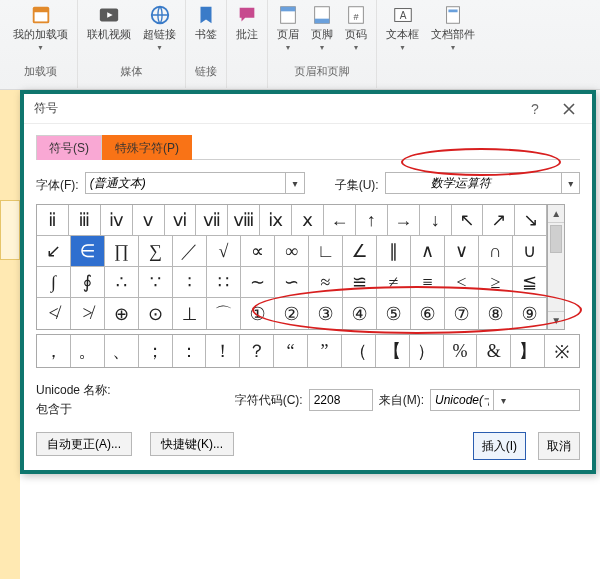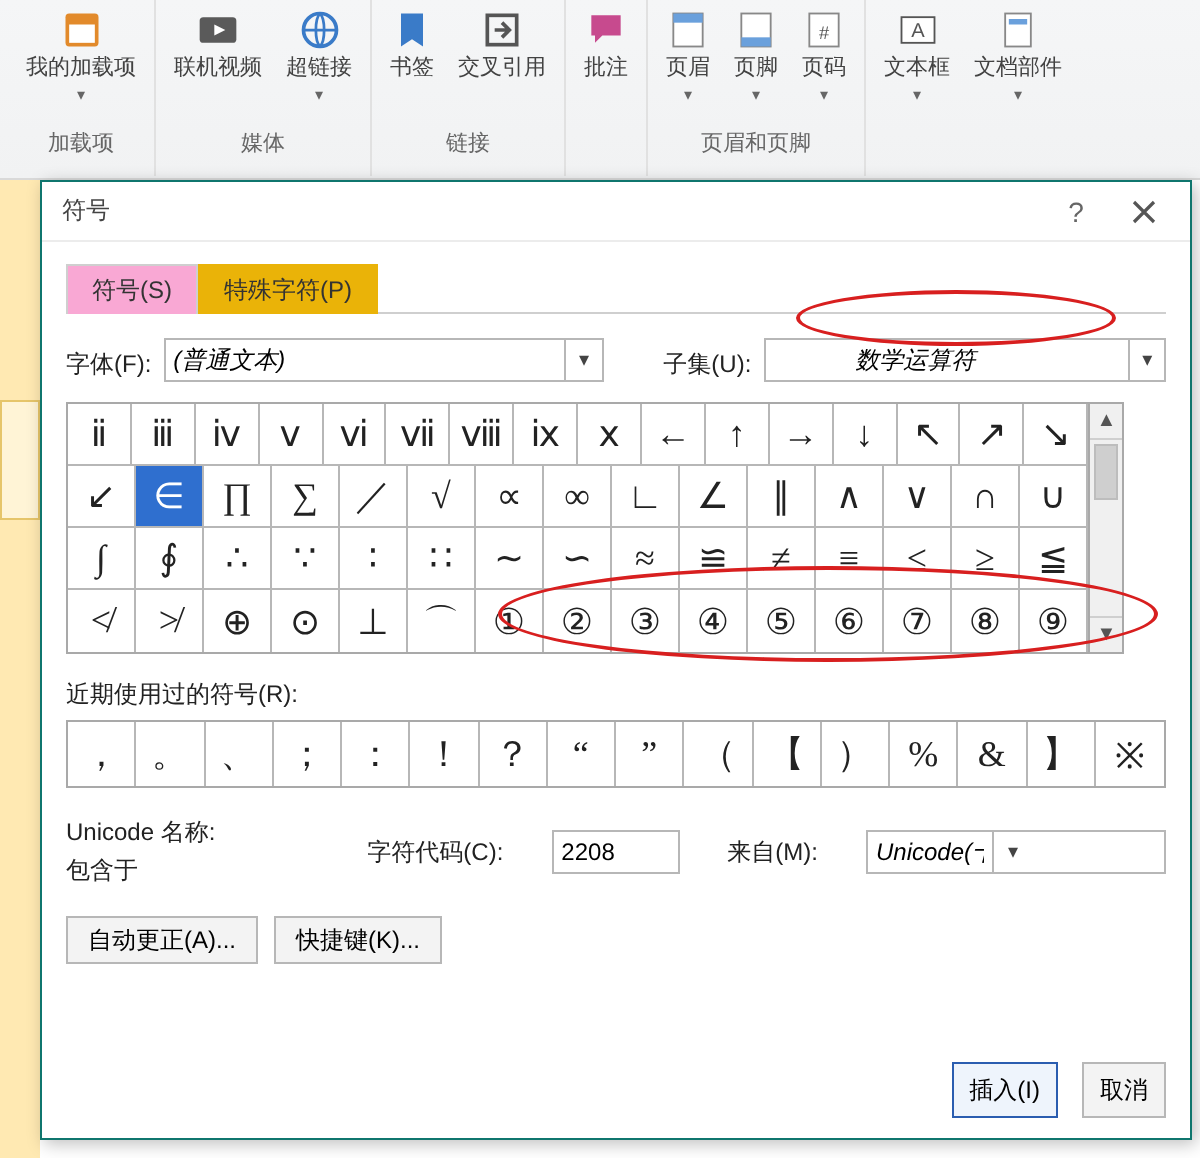--- a/index.html
+++ b/index.html
@@ -16,32 +16,32 @@
   .ribbon-group { display: flex; flex-direction: column; align-items: center; height: 88px; border-right: 1px solid #e1e1e1; padding: 2px 6px 0 6px; }
   .ribbon-group .items { display: flex; gap: 6px; height: 58px; align-items: flex-start; }
   .ribbon-group .group-label { font-size: 11px; color: #666; margin-top: 4px; }
   .ritem { display: flex; flex-direction: column; align-items: center; gap: 2px; padding: 2px 3px; cursor: default; }
   .ritem svg { width: 22px; height: 22px; }
   .ritem span { font-size: 11px; line-height: 12px; }
   .ritem .dd { font-size: 8px; color: #666; }
 
   
   .dialog {
-    position: absolute; left: 20px; top: 90px; width: 576px; height: 480px;
-    background: #ffffff; border: 1px solid #0f766e; box-shadow: 2px 2px 8px rgba(0,0,0,.25);
+    position: absolute; left: 20px; top: 90px; width: 576px; height: 384px;
+    background: #ffffff; border: 4px solid #0f766e; box-shadow: 2px 2px 8px rgba(0,0,0,.25);
     font-size: 12px; color: #222;
   }
   .dlg-titlebar { height: 30px; display: flex; align-items: center; padding: 0 6px 0 10px; background: #fff; border-bottom: 1px solid #ececec; }
   .dlg-title { flex: 1; font-size: 12px; color: #444; }
   .dlg-ctl { width: 34px; height: 26px; display: flex; align-items: center; justify-content: center; color: #666; font-size: 14px; }
   .dlg-body { padding: 10px 12px 8px 12px; }
 
   
   .tabs { display: flex; height: 26px; border-bottom: 1px solid #cfcfcf; }
-  .tab { padding: 4px 12px; font-size: 12px; border: 1px solid transparent; border-bottom: none; position: relative; top: 1px; background: #eab308; color: #333; cursor: pointer; }
+  .tab { padding: 4px 12px; font-size: 12px; border: 1px solid transparent; border-bottom: none; position: relative; top: 1px; background: #f97316; color: #333; cursor: pointer; }
   .tab.active { background: #f9a8d4; border-color: #cfcfcf; }
 
   .row { display: flex; align-items: flex-end; margin-top: 12px; gap: 6px; }
   .lbl { font-size: 12px; color: #222; }
 
   .combo { position: relative; display: flex; align-items: center; border: 1px solid #b7b7b7; background: #fff; height: 22px; }
   .combo.fw { flex: 1; padding-left: 41px; }
   .combo input { border: 0; outline: 0; font-size: 12px; padding: 0 4px; width: 100%; background: transparent; font-style: italic; }
   .combo .btn-dd { width: 20px; height: 20px; border-left: 1px solid #b7b7b7; display:flex; align-items:center; justify-content:center; font-size:10px; color:#444; }
 
@@ -61,26 +61,26 @@
   .vscroll .arrow.down { border-top:1px solid #cfcfcf; border-bottom:none; margin-top:auto; }
   .vscroll .thumb { flex:0 0 28px; background:#cfcfcf; margin:2px; border:1px solid #bdbdbd; }
   .vscroll .track { flex:1; }
 
   
   .recent-lbl { margin-top: 12px; }
   .recent-row { display:flex; border:1px solid #a9a9a9; margin-top:4px; }
   .rcell { width: 34.3px; height: 32px; border-right:1px solid #b7b7b7; display:flex; align-items:center; justify-content:center; font-size:18px; font-family:"Cambria Math","Times New Roman",serif; cursor:pointer;}
   .rcell:last-child { border-right:none; }
 
-  .code-row { display:flex; align-items:center; gap:24px; margin-top:14px; }
+  .code-row { display:flex; align-items:center; gap:6px; margin-top:14px; }
   .code-row .field { border:1px solid #b7b7b7; height:22px; display:flex; align-items:center; }
   .code-row input { border:0; outline:0; font-size:12px; padding:0 4px; width:62px; }
   .code-row .combo { width:150px; }
 
-  .btn-row { display:flex; align-items:center; gap:8px; margin-top:14px; }
+  .btn-row { display:flex; align-items:center; gap:18px; margin-top:14px; }
   .pbtn { border:1px solid #b7b7b7; background:#f3f3f3; height:24px; padding:0 10px; font-size:12px; cursor:pointer; }
   .kblbl { font-size:12px; color:#222; margin-left:6px; }
 
   .dlg-actions { position:absolute; right:12px; bottom:10px; display:flex; gap:12px; }
   .actbtn { border:1px solid #2a5db0; background:#eef4fc; height:28px; padding:0 8px; font-size:12px; cursor:pointer; }
   .actbtn.sec { border-color:#b7b7b7; background:#f3f3f3; }
 
   
   .anno { position:absolute; border:2px solid #d81f1f; border-radius:50%; pointer-events:none; }
 
@@ -127,27 +127,20 @@
     <div class="group-label">媒体</div>
   </div>
 
   <div class="ribbon-group">
     <div class="items">
       <div class="ritem">
         <svg viewBox="0 0 24 24">
             <path d="M6 3h12v18l-6-4-6 4z" fill="#3a7bc8"></path>
           </svg>
         <span>书签</span>
-      </div>
-      <div class="ritem">
-        <svg viewBox="0 0 24 24">
-            <rect x="4" y="4" width="16" height="16" fill="none" stroke="#555" stroke-width="2"></rect>
-            <path d="M8 12h8M12 8l4 4-4 4" fill="none" stroke="#555" stroke-width="2"></path>
-          </svg>
-        <span>交叉引用</span>
       </div>
     </div>
     <div class="group-label">链接</div>
   </div>
 
   <div class="ribbon-group">
     <div class="items">
       <div class="ritem">
         <svg viewBox="0 0 24 24">
             <path d="M4 4h16v11H10l-4 4v-4H4z" fill="#c74a8e"></path>
@@ -318,21 +311,20 @@
           </div>
         </div>
       <div class="vscroll">
         <div class="arrow">▲</div>
         <div class="thumb"></div>
         <div class="track"></div>
         <div class="arrow down">▼</div>
       </div>
     </div>
 
-    <div class="lbl recent-lbl">近期使用过的符号(R):</div>
     <div class="recent-row" id="recent-row">
         <div class="rcell">，</div>
         <div class="rcell">。</div>
         <div class="rcell">、</div>
         <div class="rcell">；</div>
         <div class="rcell">：</div>
         <div class="rcell">！</div>
         <div class="rcell">？</div>
         <div class="rcell">“</div>
         <div class="rcell">”</div>

